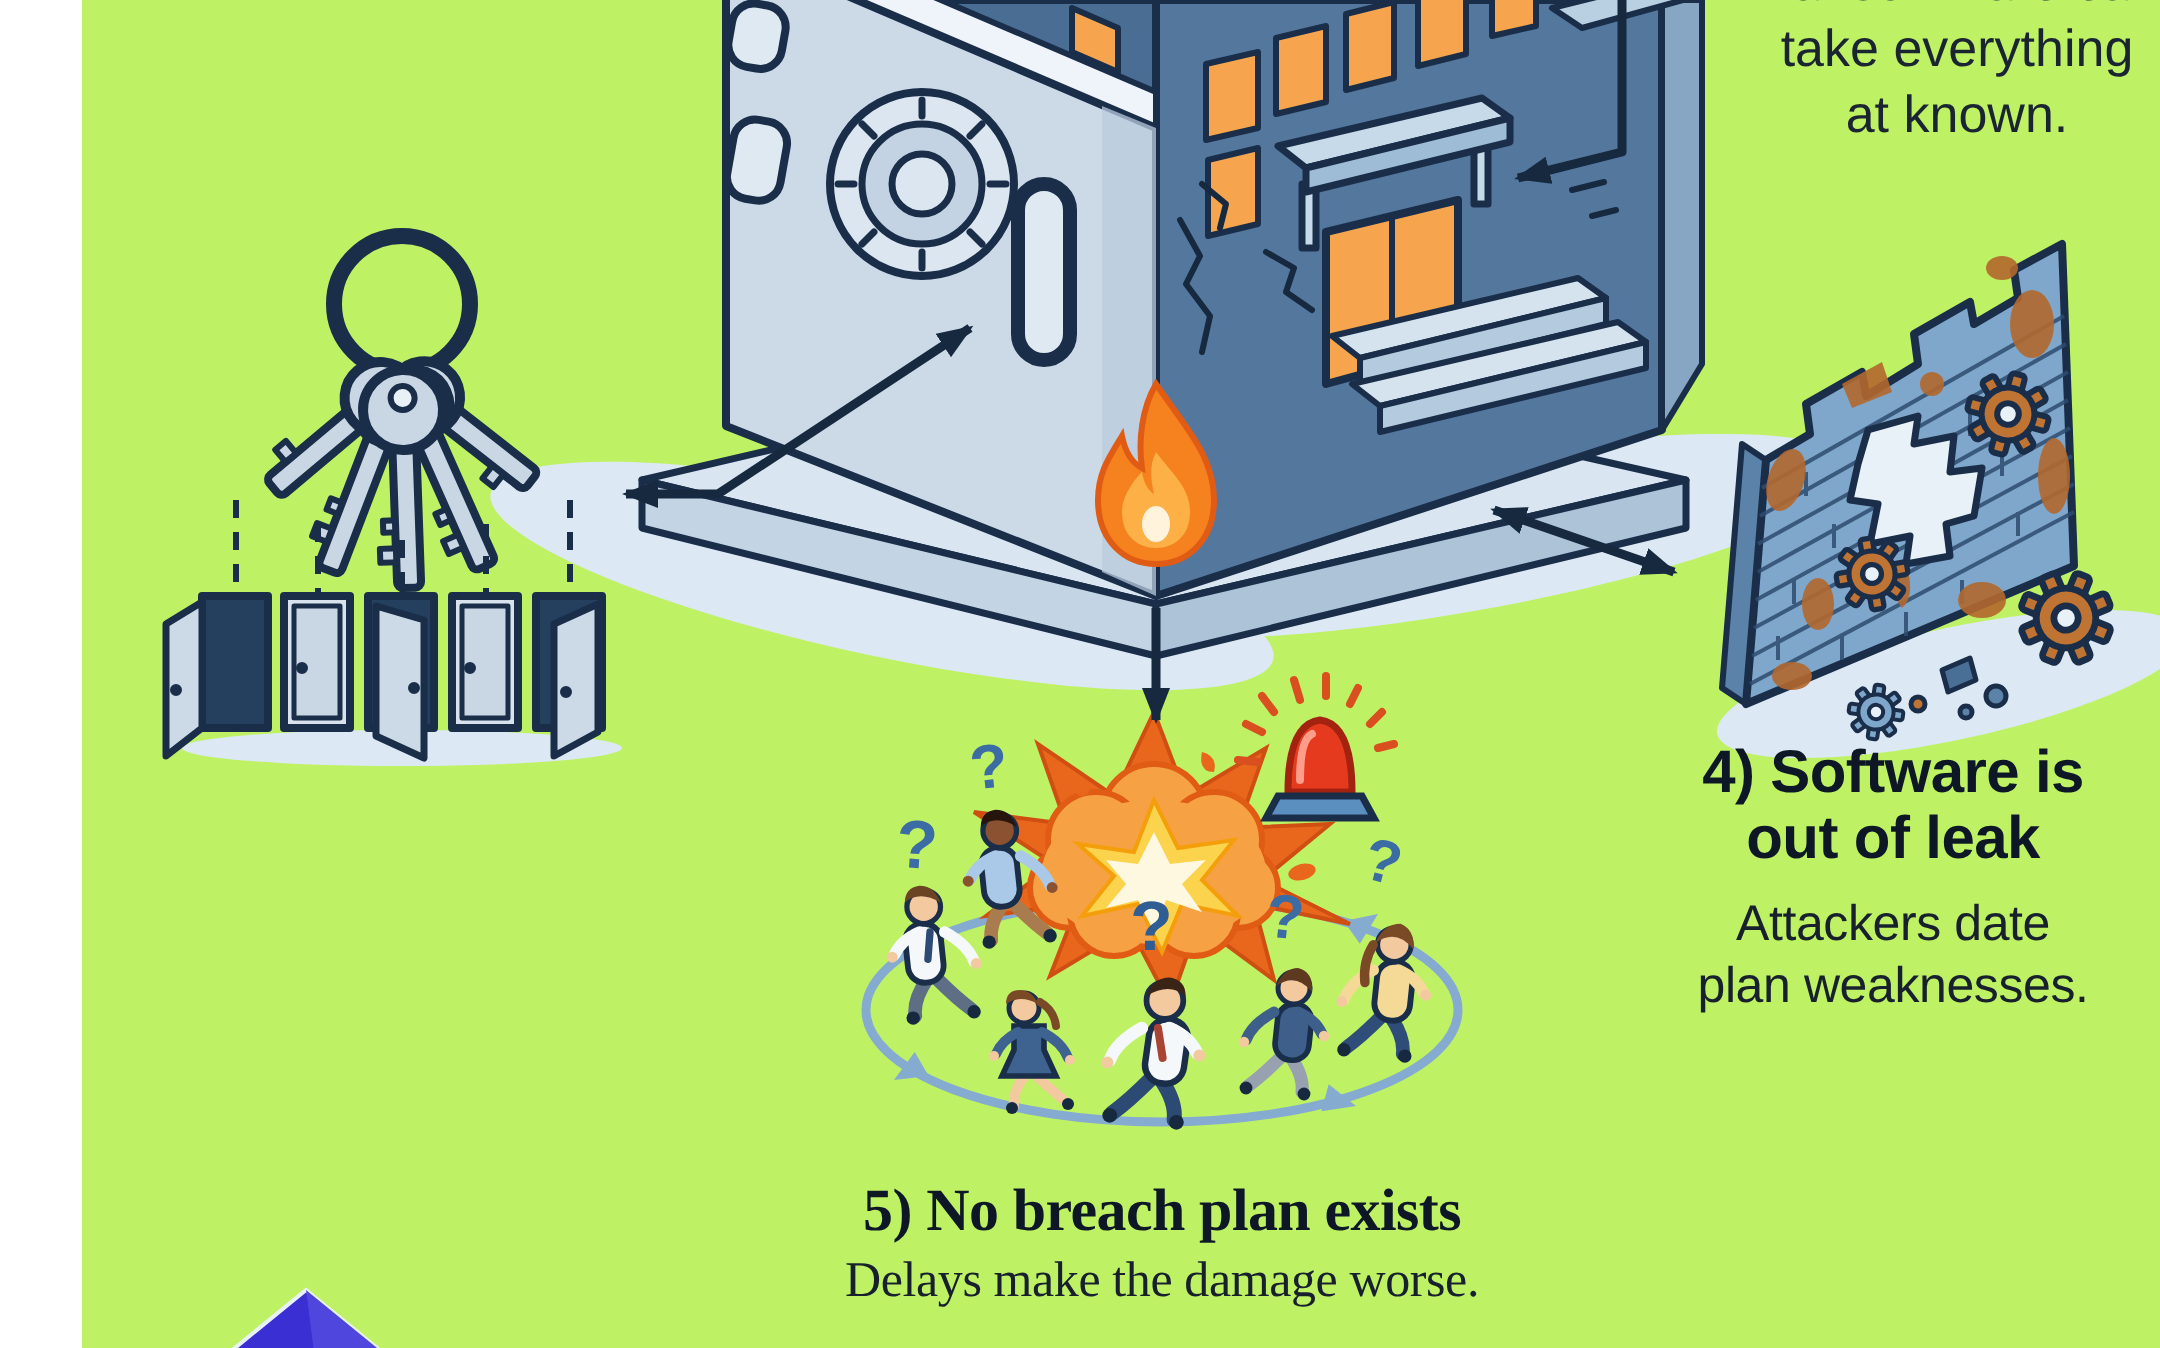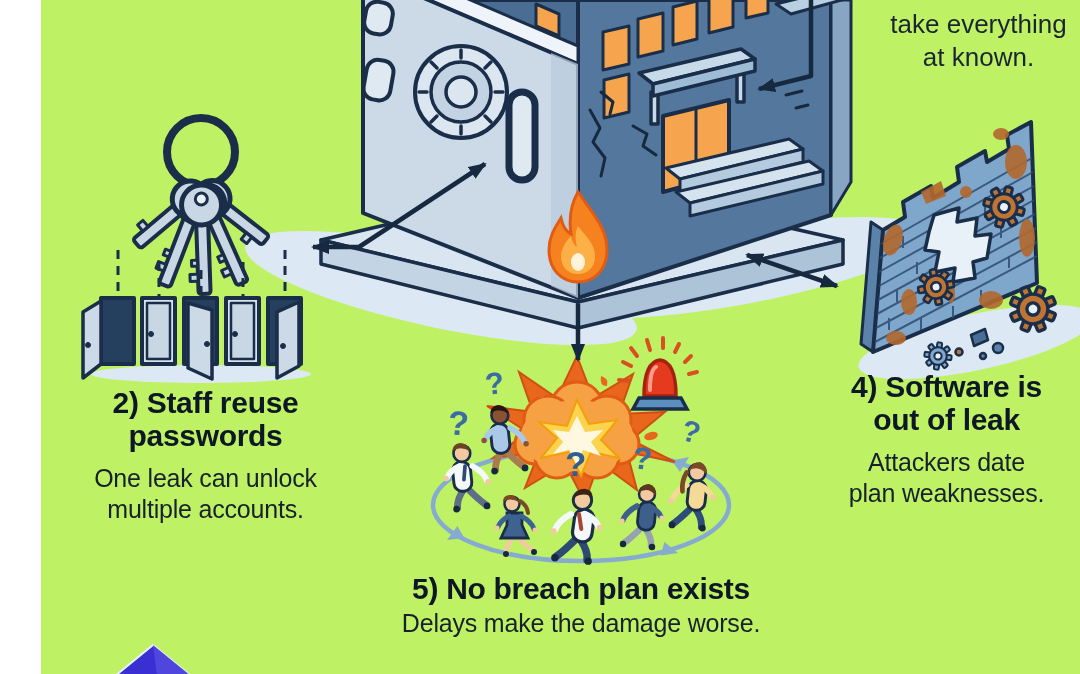--- a/index.html
+++ b/index.html
@@ -404,43 +404,33 @@
       <polygon points="112,645 150,676 116,676" fill="#4e46dd" stroke="none"></polygon>
     </g>
   </svg>
 
   <div class="txt note" style="left:795px;top:-25px;width:285px;">
     <span>Ransomware can</span>
     <span>take everything</span>
     <span>at known.</span>
   </div>
 
-  <div class="txt" style="left:22px;top:386px;width:285px;">
-    <div class="heading">
-      <span>2) Staff reuse</span>
-      <span>passwords</span>
-    </div>
-    <div class="body">
-      <span>One leak can unlock</span>
-      <span>multiple accounts.</span>
-    </div>
-  </div>
 
   <div class="txt" style="left:763px;top:370px;width:285px;">
     <div class="heading">
       <span>4) Software is</span>
       <span>out of leak</span>
     </div>
     <div class="body">
       <span>Attackers date</span>
       <span>plan weaknesses.</span>
     </div>
   </div>
 
-  <div class="txt" style="left:300px;top:572px;width:480px;">
+  <div class="txt" style="left:300px;top:589px;width:480px;font-family:Liberation Serif, serif;">
     <div class="heading">
       <span>5) No breach plan exists</span>
     </div>
     <div class="body" style="margin-top:3px;text-align:center;">
       <span>Delays make the damage worse.</span>
     </div>
   </div>
 
   <span class="qmark" style="left:444px;top:368px;font-size:31px;transform:rotate(-6deg);">?</span>
   <span class="qmark" style="left:407px;top:406px;font-size:34px;transform:rotate(4deg);">?</span>

